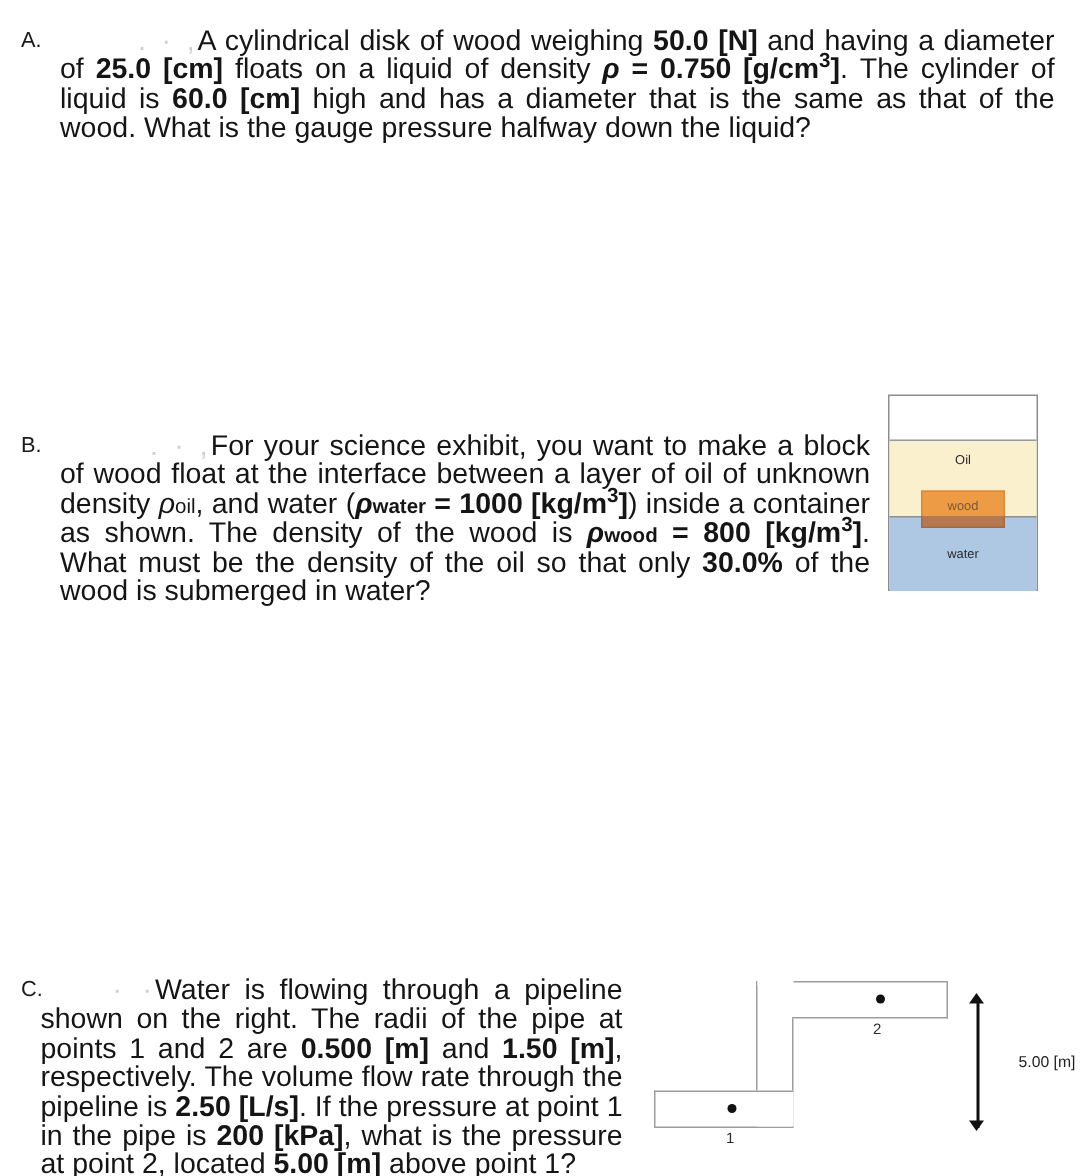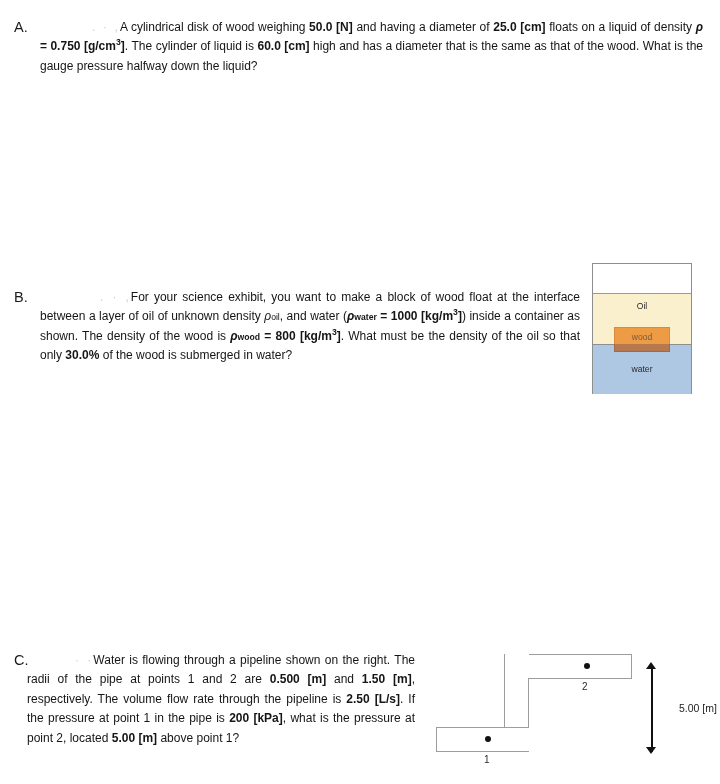--- a/index.html
+++ b/index.html
@@ -23,21 +23,21 @@
   .prob-letter {
     position: absolute;
     left: 14px;
     font-size: 14.5px;
     line-height: 19px;
     color: #1a1a1a;
   }
 
   .prob-body {
     position: absolute;
-    font-size: 12px;
+    font-size: 19px;
     line-height: 19.4px;
     text-align: justify;
     text-justify: inter-word;
     color: #151515;
   }
 
   .ghost {
     color: #cfcfcf;
     letter-spacing: 2px;
   }

